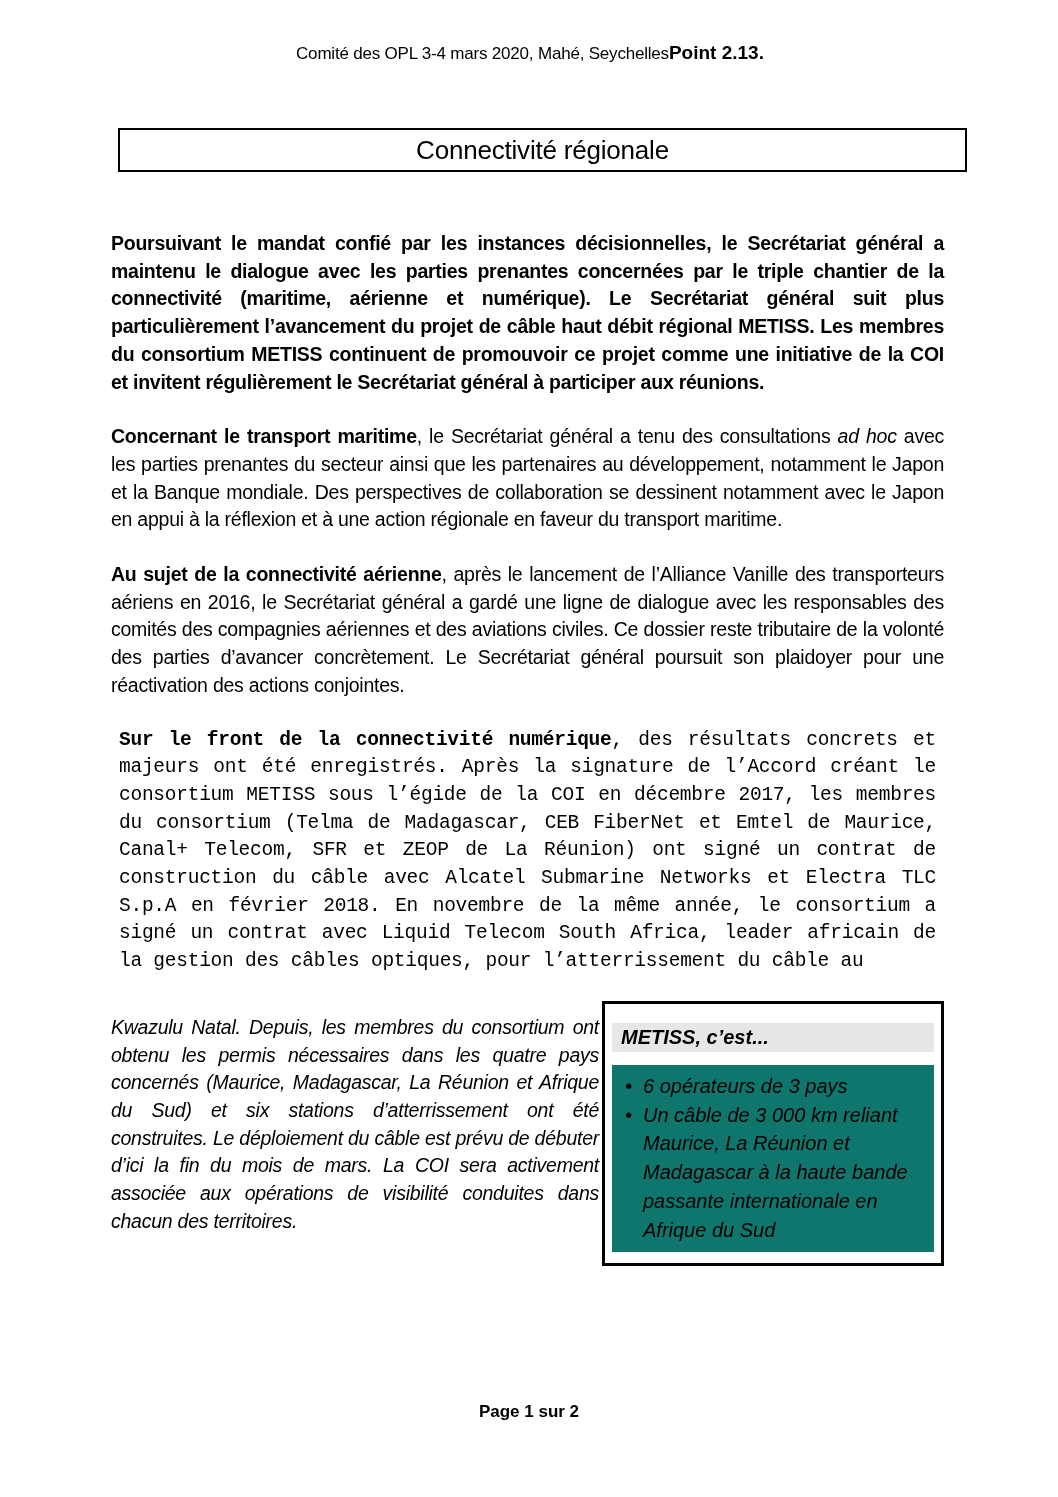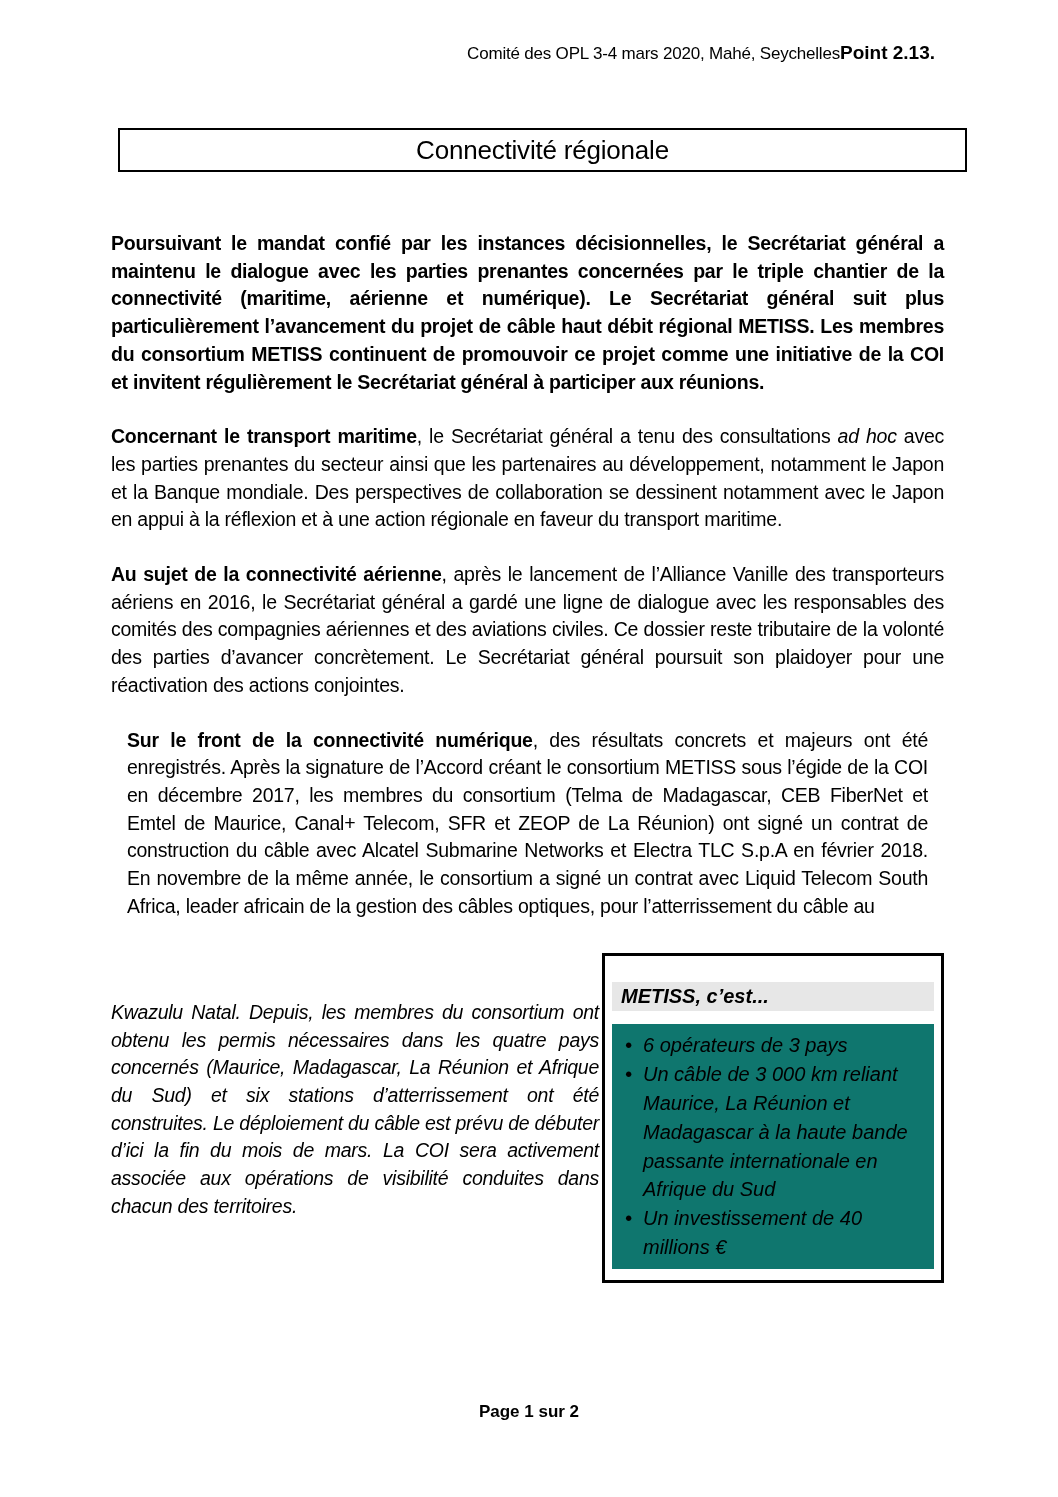--- a/index.html
+++ b/index.html
@@ -8,50 +8,50 @@
     width:1058px; height:1497px;
     margin:0 auto;
     background:#ffffff;
     color:#000;
     font-family:"Liberation Sans", sans-serif;
     overflow:hidden;
   }
   
   .hdr {
     position:absolute; left:125px; top:42px; width:810px;
-    display:flex; justify-content:flex-end; align-items:baseline;
+    display:flex; justify-content:center; align-items:baseline;
   }
   .hdr-left  { font-size:17px; letter-spacing:-0.2px; }
   .hdr-right { font-size:19px; font-weight:bold; }
   
   .title-box {
     position:absolute; left:118px; top:128px; width:845px; height:40px;
     border:2px solid #000;
     display:flex; align-items:center; justify-content:center;
   }
   .title-box .t { font-size:26px; font-weight:normal; letter-spacing:-0.2px; }
   
   .content {
     position:absolute; left:111px; top:230px; width:833px;
     font-size:19.5px; line-height:27.7px;
     text-align:justify; letter-spacing:-0.25px;
   }
   .para { margin:0 0 27px 0; }
   .bold { font-weight:bold; }
   .ital { font-style:italic; }
-  .p4-wide { margin:16px; }
+  .p4-wide { margin:8px;font-family:Liberation Mono, monospace; }
   
   .wrap-row { display:flex; align-items:center;font-style:italic; }
   .col-left { width:488px; flex:0 0 488px; }
   .col-left .cont { margin:0; }
   .metiss-box {
     margin-left:auto; margin-top:17px;
     width:342px; box-sizing:border-box;
     border:3px solid #000;
-    padding:26px 7px 11px 7px;
+    padding:19px 7px 11px 7px;
     text-align:left; letter-spacing:0;
   }
   .mb-title {
     background:#e7e7e7;
     font-size:20px; font-weight:bold;
     padding:2px 9px 3px 9px;
     line-height:24px;
   }
   .mb-list {
     background:#0f766e;
@@ -99,21 +99,20 @@
     <div class="wrap-row">
       <div class="col-left">
         <p class="cont">Kwazulu Natal. Depuis, les membres du consortium ont obtenu les permis nécessaires dans les quatre pays concernés (Maurice, Madagascar, La Réunion et Afrique du Sud) et six stations d’atterrissement ont été construites. Le déploiement du câble est prévu de débuter d’ici la fin du mois de mars. La COI sera activement associée aux opérations de visibilité conduites dans chacun des territoires.</p>
       </div>
 
       <div class="metiss-box">
         <div class="mb-title">METISS, c’est...</div>
         <div class="mb-list">
           <div class="mb-item">6 opérateurs de 3 pays</div>
           <div class="mb-item">Un câble de 3 000 km reliant Maurice, La Réunion et Madagascar à la haute bande passante internationale en Afrique du Sud</div>
-          <div class="mb-item">Un investissement de 40 millions €</div>
         </div>
       </div>
     </div>
 
   </div>
 
   <div class="footer">
     <span>Page 1 sur 2</span>
   </div>
 

